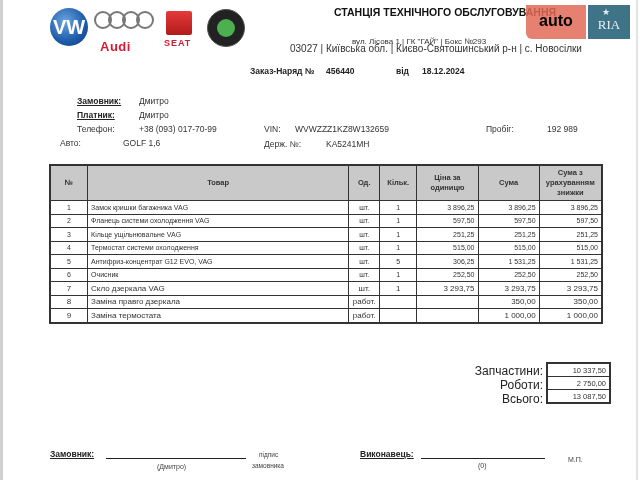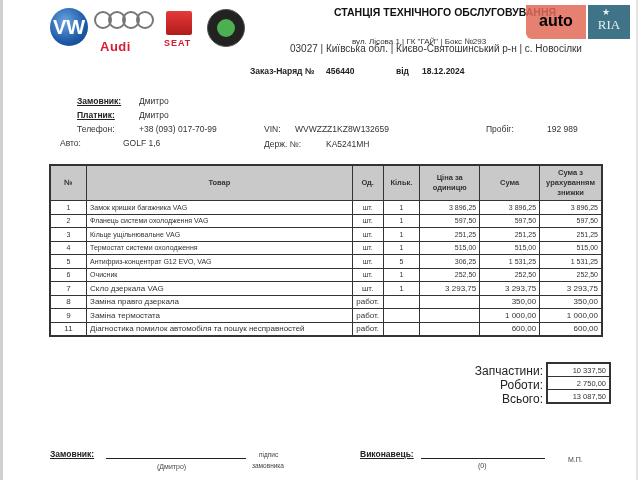--- a/index.html
+++ b/index.html
@@ -201,29 +201,20 @@
       </tr>
       <tr class="work">
         <td class="c-num">9</td>
         <td class="c-name">Заміна термостата</td>
         <td class="c-unit">работ.</td>
         <td class="c-qty"></td>
         <td class="c-price"></td>
         <td class="c-sum">1 000,00</td>
         <td class="c-disc">1 000,00</td>
       </tr>
-      <tr class="work">
-        <td class="c-num">11</td>
-        <td class="c-name">Діагностика помилок автомобіля та пошук несправностей</td>
-        <td class="c-unit">работ.</td>
-        <td class="c-qty"></td>
-        <td class="c-price"></td>
-        <td class="c-sum">600,00</td>
-        <td class="c-disc">600,00</td>
-      </tr>
     </tbody>
 </table>
 
 <span class="tot-lbl" style="top:364px">Запчастини:</span>
 <span class="tot-lbl" style="top:378px">Роботи:</span>
 <span class="tot-lbl" style="top:392px">Всього:</span>
 <table class="totals">
   <tbody>
       <tr>
         <td>10 337,50</td>

